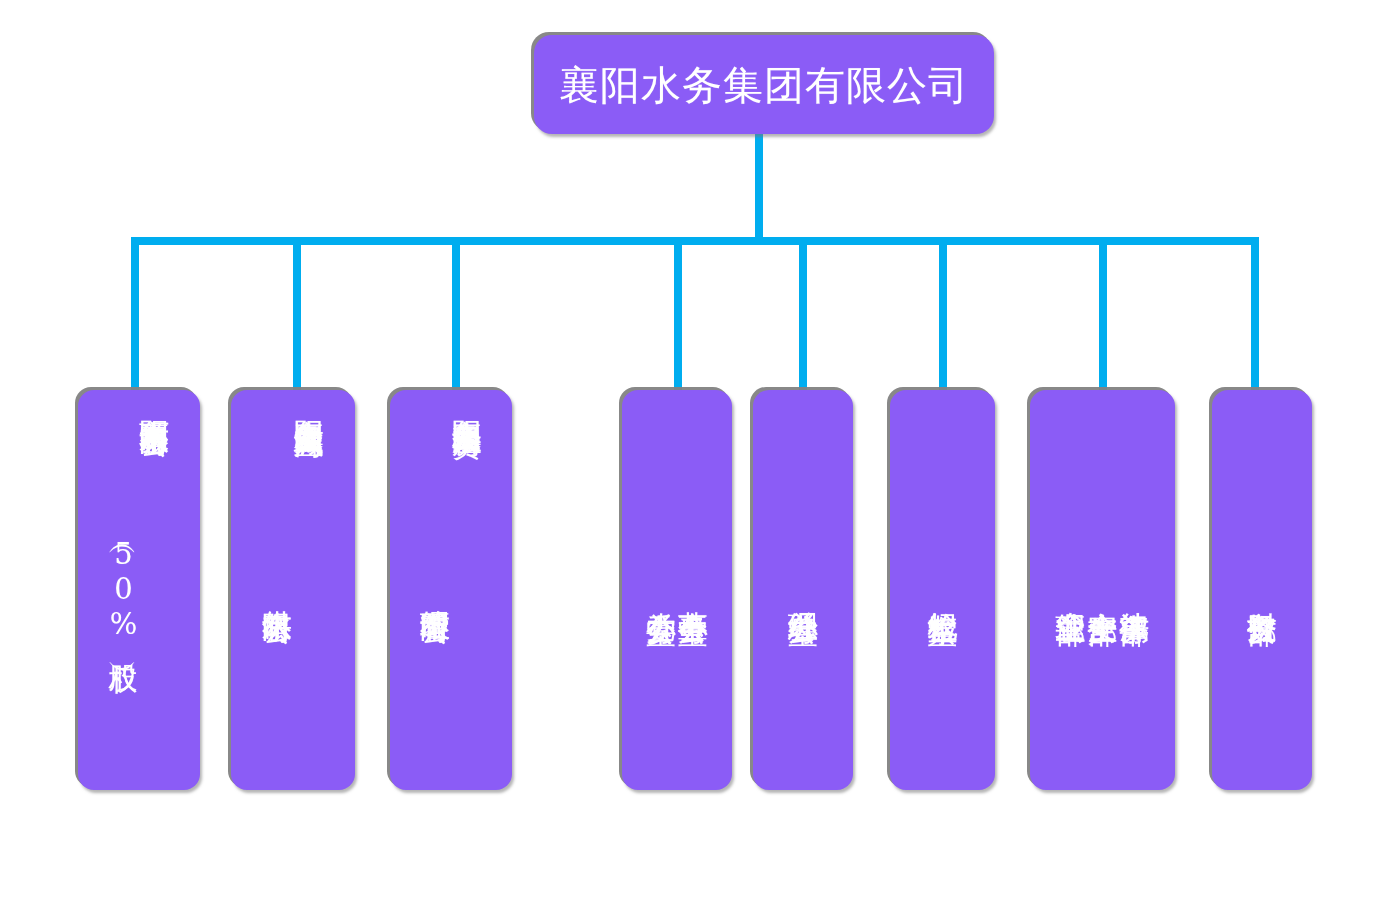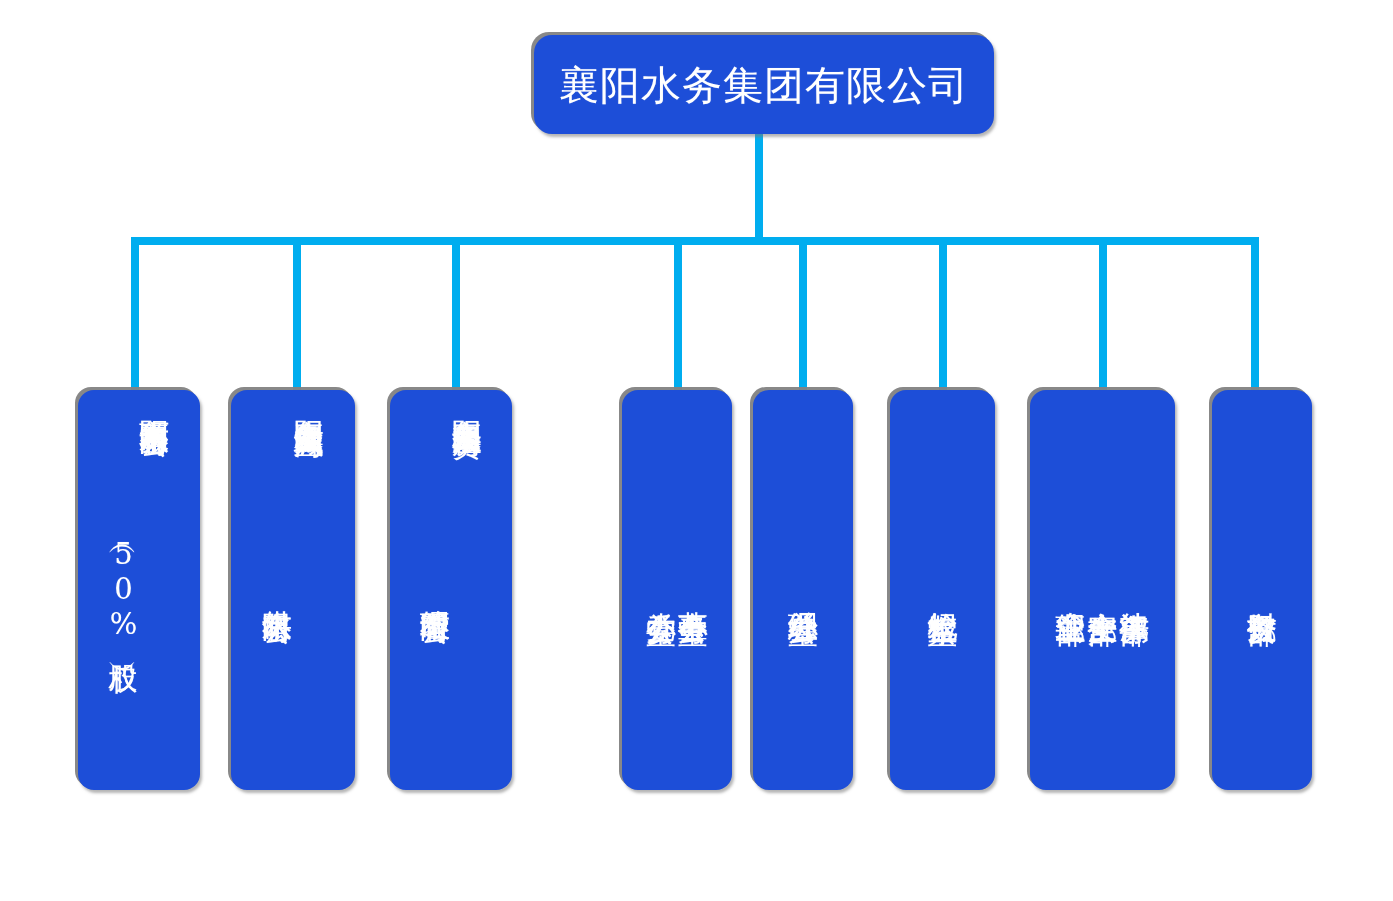--- a/index.html
+++ b/index.html
@@ -33,21 +33,21 @@
   }
   .conn {
     position: absolute;
     background: #00ADEF;
   }
 
   
   .node {
     position: absolute;
     box-sizing: border-box;
-    background: #1d4ed8;
+    background: #8b5cf6;
     border-radius: 16px;
     box-shadow: -3px -3px 0 0 rgba(130,130,130,0.95),
                  2px  3px 3px 0 rgba(120,120,120,0.55);
     color: #ffffff;
     overflow: hidden;
   }
   .node.root {
     border-radius: 18px;
     display: flex;
     align-items: center;

